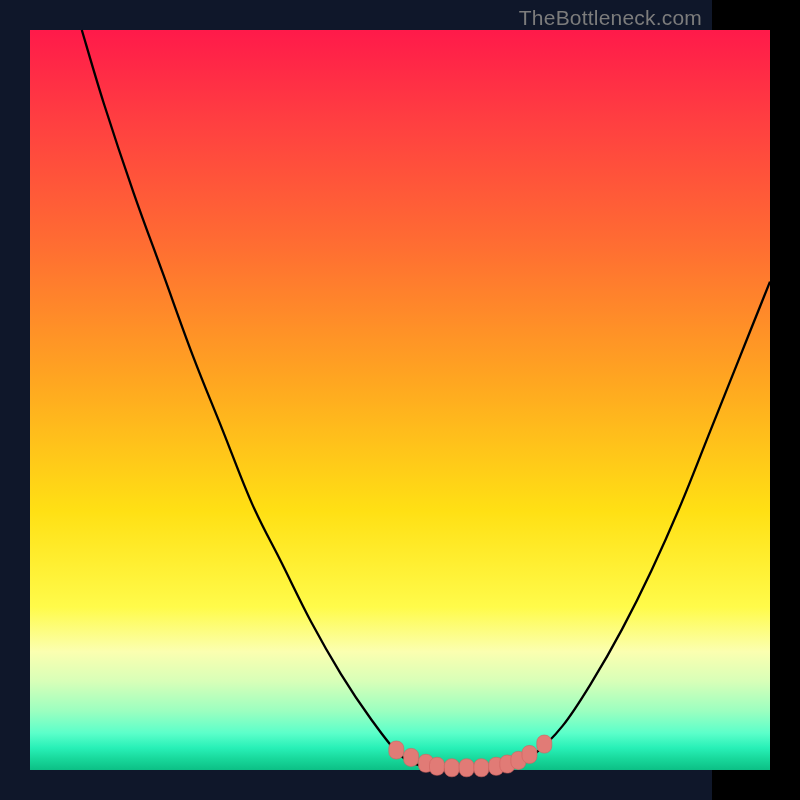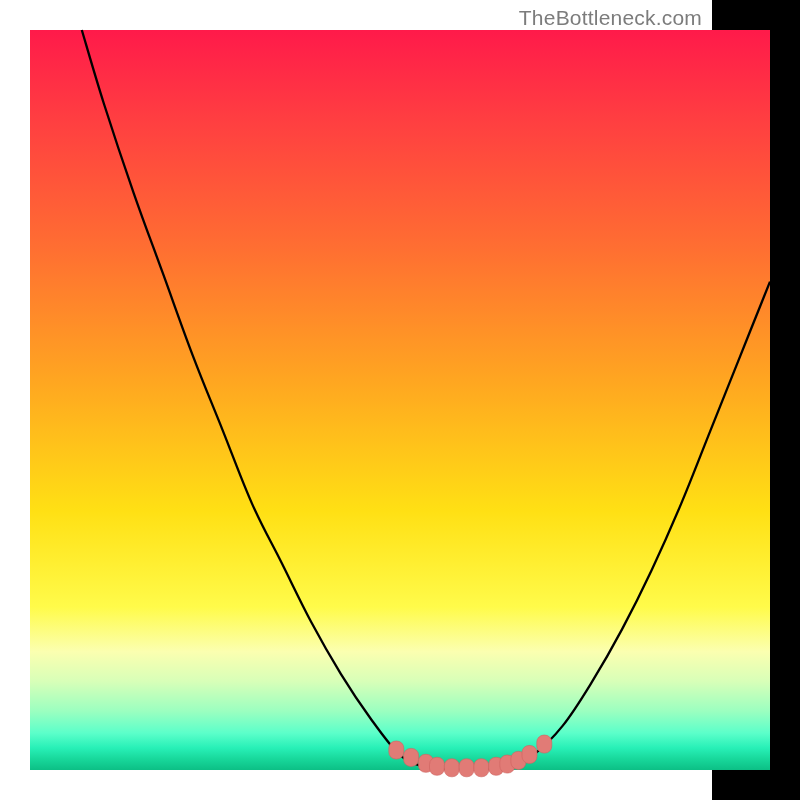--- a/index.html
+++ b/index.html
@@ -7,21 +7,21 @@
     padding: 0;
     width: 800px;
     height: 800px;
     overflow: hidden;
     background: #000;
   }
   .chart-container {
     position: relative;
     width: 712px;
     height: 800px;
-    background: #ffffff;
+    background: #0f172a;
   }
   .plot-area {
     position: absolute;
     left: 30px;
     top: 30px;
     width: 740px;
     height: 740px;
     background: linear-gradient(to bottom,
       #ff1a4a 0%,
       #ff3e41 12%,

